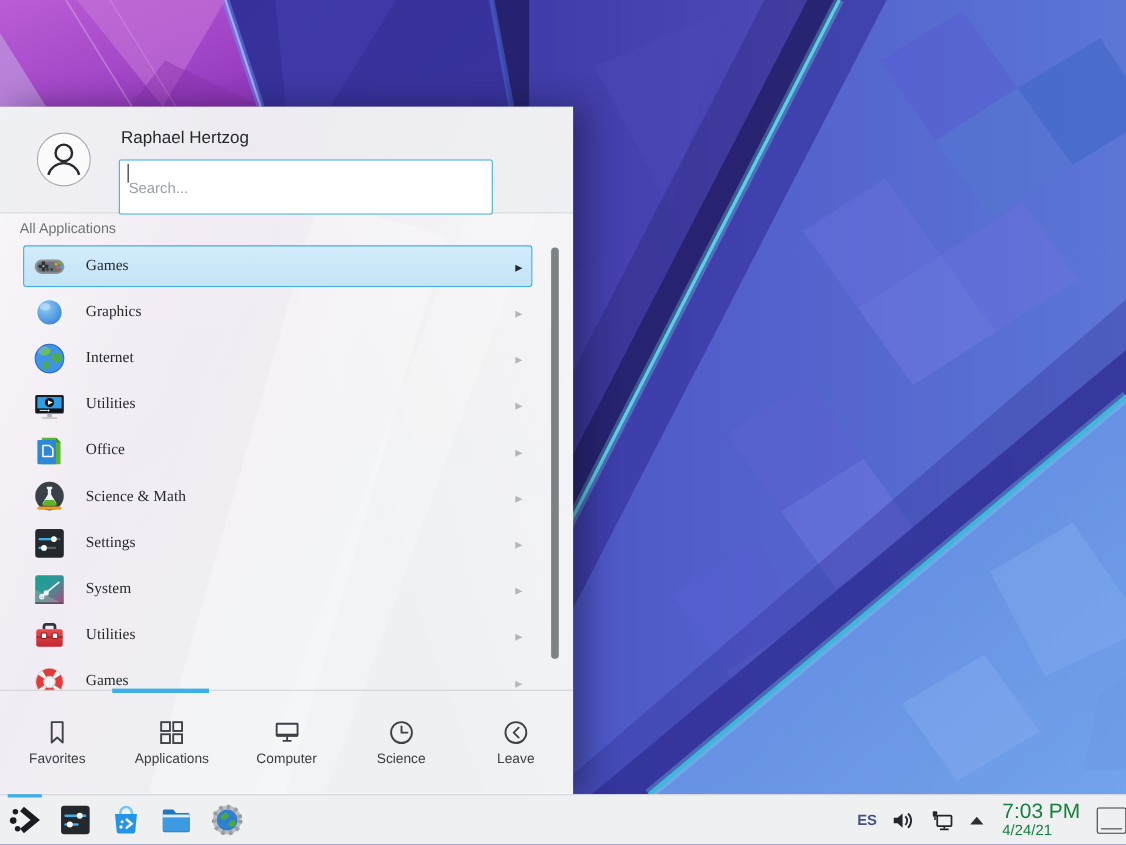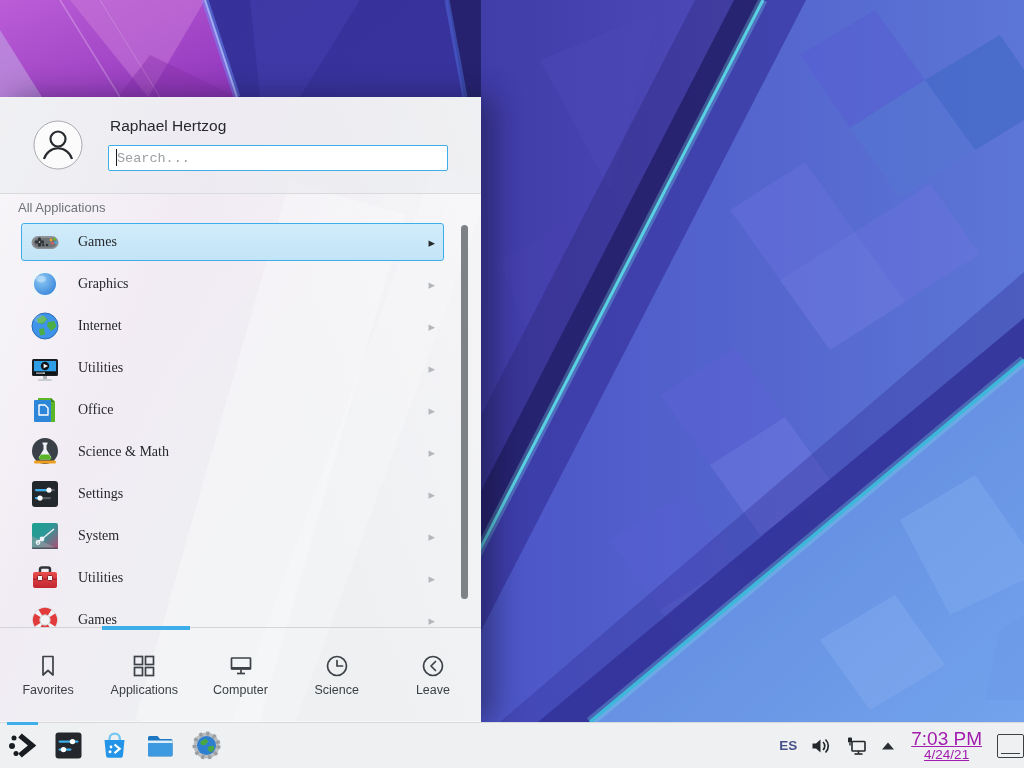--- a/index.html
+++ b/index.html
@@ -6,42 +6,42 @@
   body{
     width:1024px;height:768px;overflow:hidden;position:relative;
     font-family:"Liberation Sans",sans-serif;background:#353098;
     -webkit-font-smoothing:antialiased;
   }
   
   .wallpaper{position:absolute;left:0;top:0;width:1024px;height:768px;z-index:0;display:block;}
 
   
   .panel{
-    position:absolute;left:0;top:97px;width:481px;height:625px;z-index:2;
+    position:absolute;left:0;top:97px;width:521px;height:625px;z-index:2;
     background:#eef0f2;overflow:hidden;
     box-shadow:12px 0 28px rgba(15,15,40,.45), 0 -1px 0 rgba(255,255,255,.5) inset;
   }
   .panel-sheen{position:absolute;inset:0;pointer-events:none;
     background:
       linear-gradient(112deg, rgba(255,255,255,.55) 0%, rgba(246,230,246,.38) 30%, rgba(238,240,243,0) 58%),
       linear-gradient(250deg, rgba(255,255,255,.40) 0%, rgba(238,240,243,0) 45%),
       linear-gradient(180deg, rgba(243,236,244,.35) 25%, rgba(238,240,243,0) 70%);
   }
   .streak{position:absolute;background:rgba(255,255,255,.30);pointer-events:none;}
   .streak.s1{left:210px;top:90px;width:120px;height:560px;transform:rotate(16deg);}
   .streak.s2{left:330px;top:60px;width:60px;height:600px;transform:rotate(20deg);background:rgba(255,255,255,.22);}
 
   .kick-header{position:absolute;left:0;top:0;right:0;height:96px;
     background:rgba(233,235,238,.55);border-bottom:1px solid #d9dbdd;}
   .avatar{position:absolute;left:33px;top:23px;width:50px;height:50px;}
   .user-name{position:absolute;left:110px;top:20px;font-size:15.5px;color:#26292c;}
   .search-input{
     position:absolute;left:108px;top:48px;width:322px;height:24px;
     border:1px solid #3daee9;border-radius:2px;background:#ffffff;
-    font-family:Liberation Mono, monospace;font-size:13.5px;color:#26292c;padding:0 8px;outline:none;
+    font-family:Liberation Sans, sans-serif;font-size:13.5px;color:#26292c;padding:12px 8px;outline:none;
   }
   .search-input::placeholder{color:#9ba0a4;}
   .text-caret{position:absolute;left:116px;top:52px;width:1px;height:17px;background:#1a1d20;}
 
   .section-label{position:absolute;left:18px;top:103px;font-size:13px;color:#6f7478;}
 
   .app-list{position:absolute;left:0;top:124px;right:0;height:407px;overflow:hidden;}
   .app-row{height:42px;display:flex;align-items:center;padding:0 37px 0 21px;box-sizing:border-box;font-family:Liberation Serif, serif;}
   .row-box{flex:1;height:36px;border-radius:3px;border:1px solid transparent;
     display:flex;align-items:center;}
@@ -65,21 +65,21 @@
 
   
   .taskbar{position:absolute;left:0;bottom:0;width:1024px;height:46px;z-index:3;
     background:#eff0f1;border-top:1px solid #d7d9db;display:flex;align-items:center;box-sizing:border-box;}
   .task-left{display:flex;align-items:center;gap:15px;padding-left:7px;}
   .task-icon{width:31px;height:31px;position:relative;}
   .task-icon svg{display:block;}
   .active-indicator{position:absolute;left:7px;top:-1px;width:31px;height:3px;background:#3daee9;}
   .tray{margin-left:auto;display:flex;align-items:center;gap:13px;}
   .kb-layout{font-size:13.5px;font-weight:bold;color:#47518a;}
-  .digital-clock{text-align:center;color:#a21caf;line-height:1.04;margin-left:3px;text-decoration:underline;}
+  .digital-clock{text-align:left;color:#15803d;line-height:1.04;margin-left:3px;}
   .digital-clock .time{font-size:19px;}
   .digital-clock .date{font-size:13.5px;}
   .show-desktop{width:27px;height:24px;border:1.5px solid #3c4146;border-radius:2px;
     position:relative;box-sizing:border-box;background:transparent;margin-left:2px;}
   .show-desktop::after{content:"";position:absolute;left:3px;right:3px;bottom:3px;
     border-top:1.5px solid #3c4146;}
 </style>
 </head>
 <body>
 

